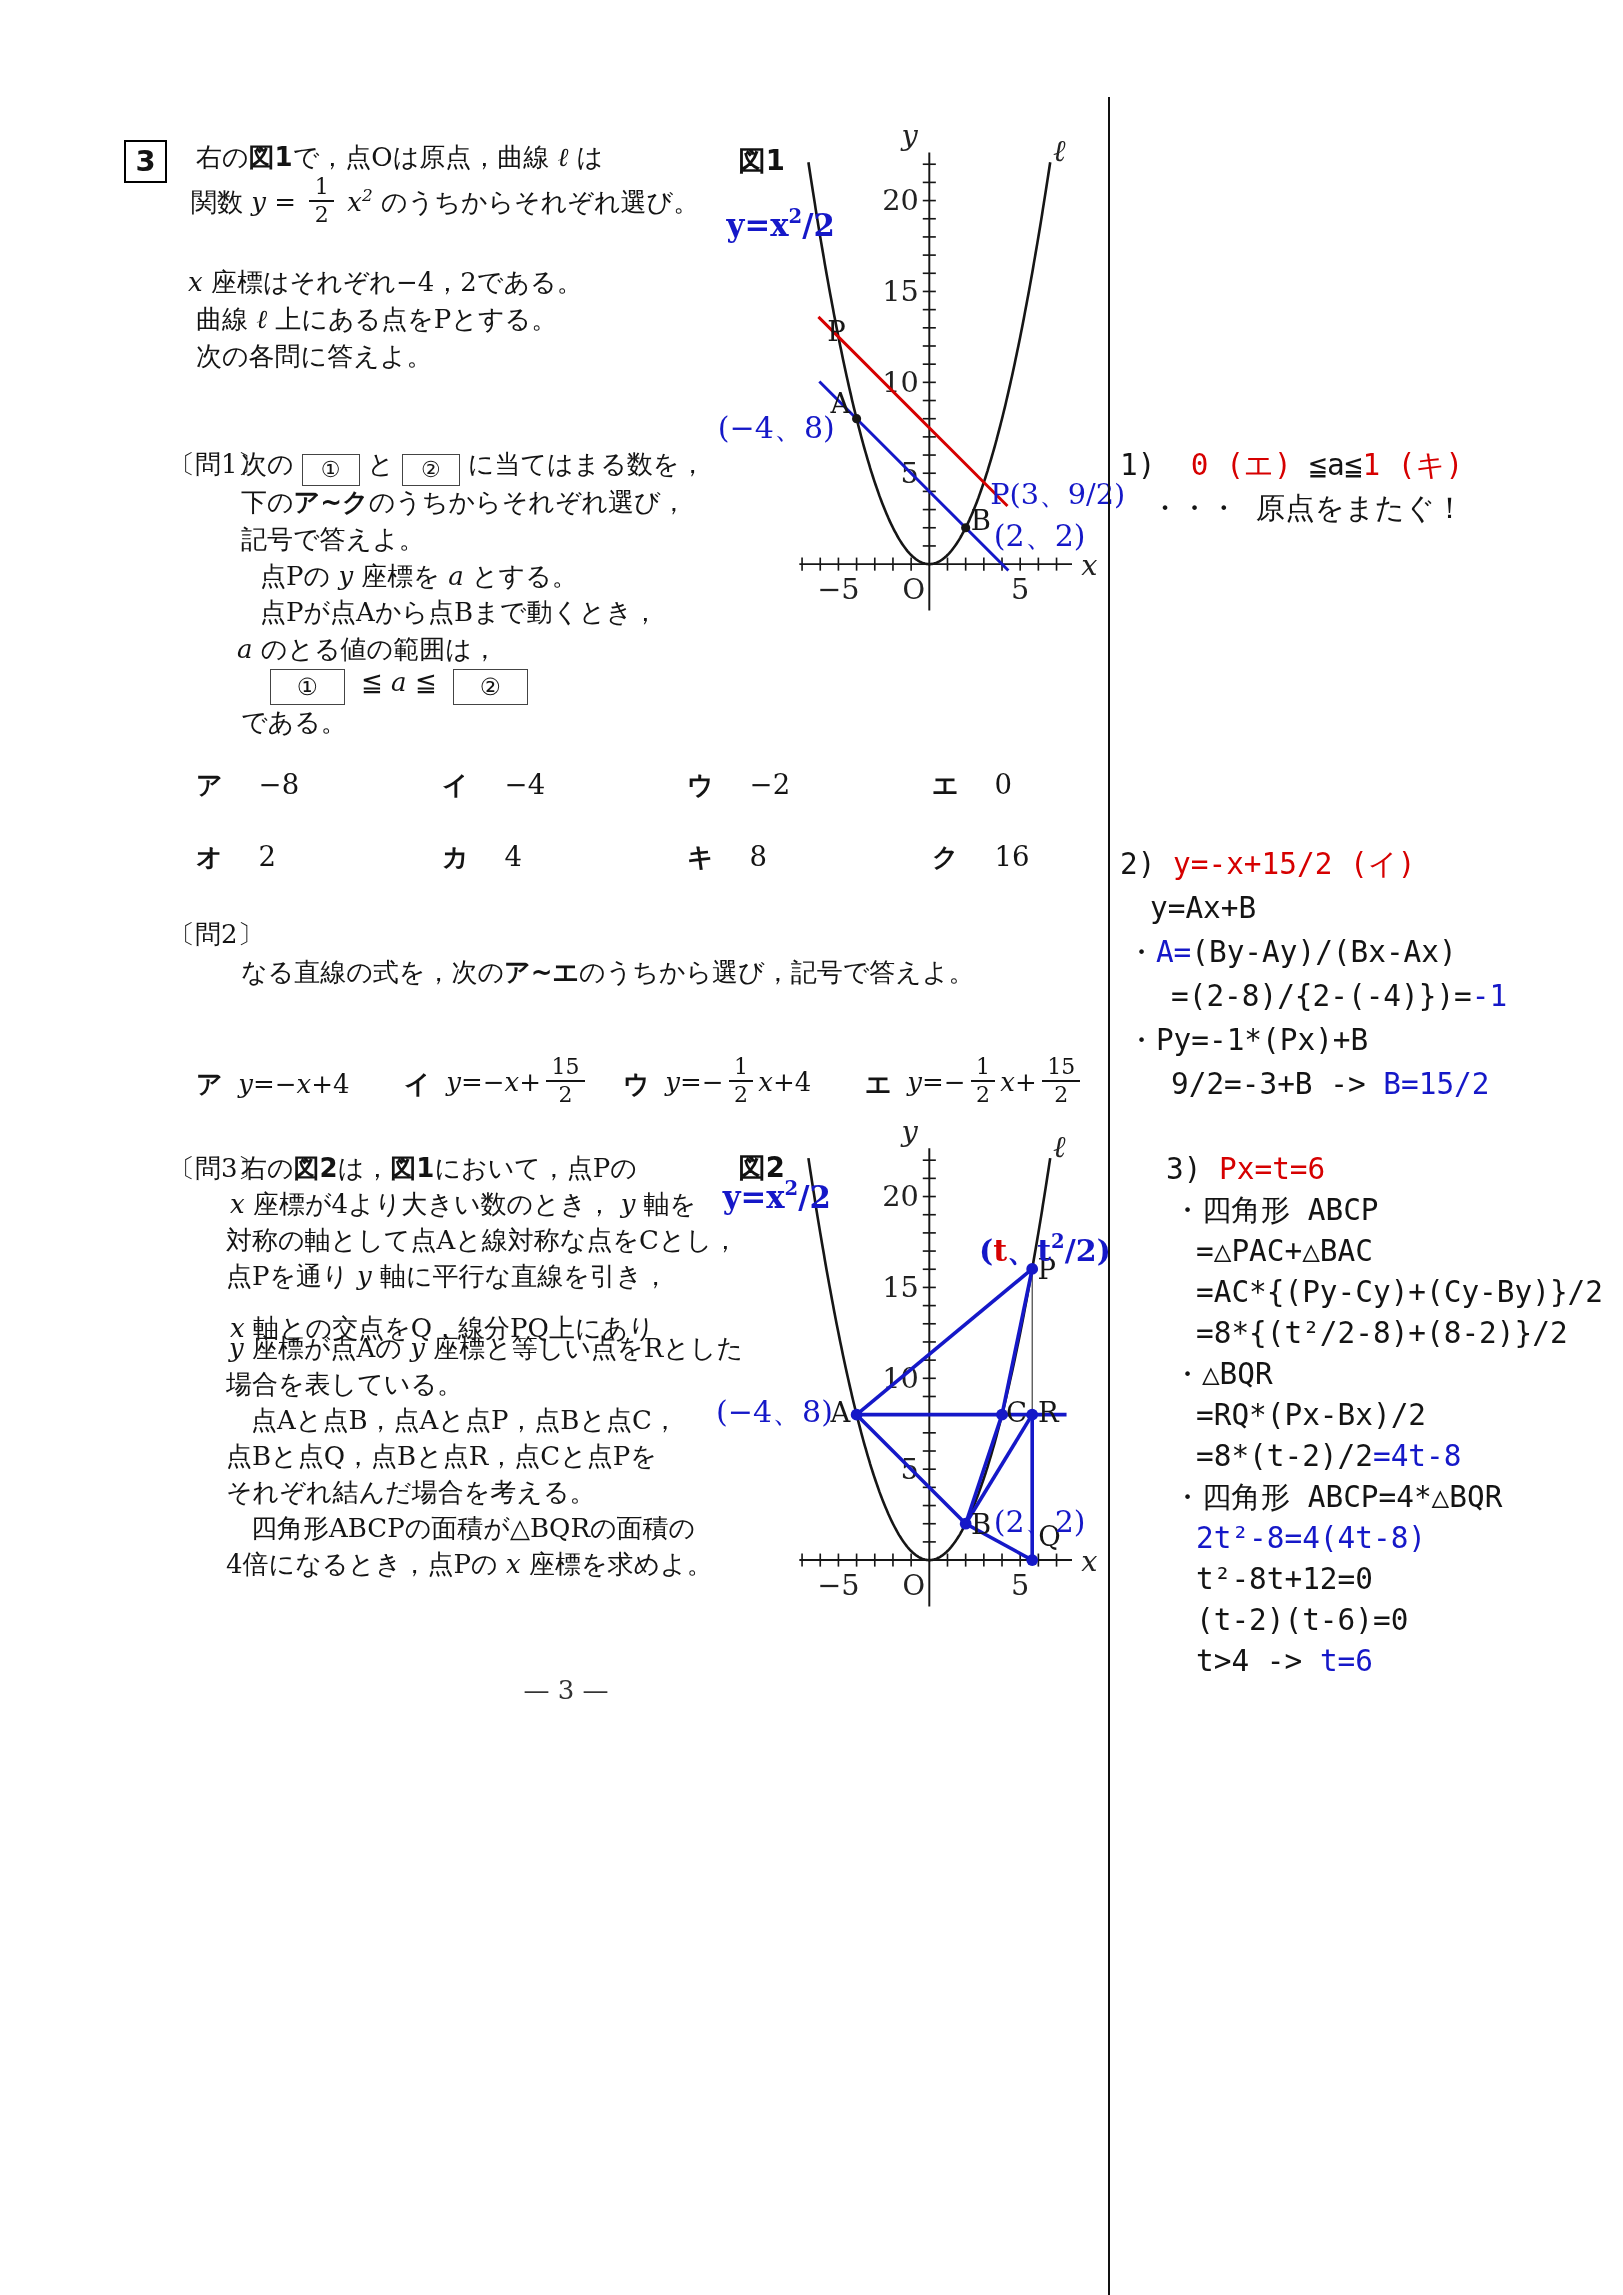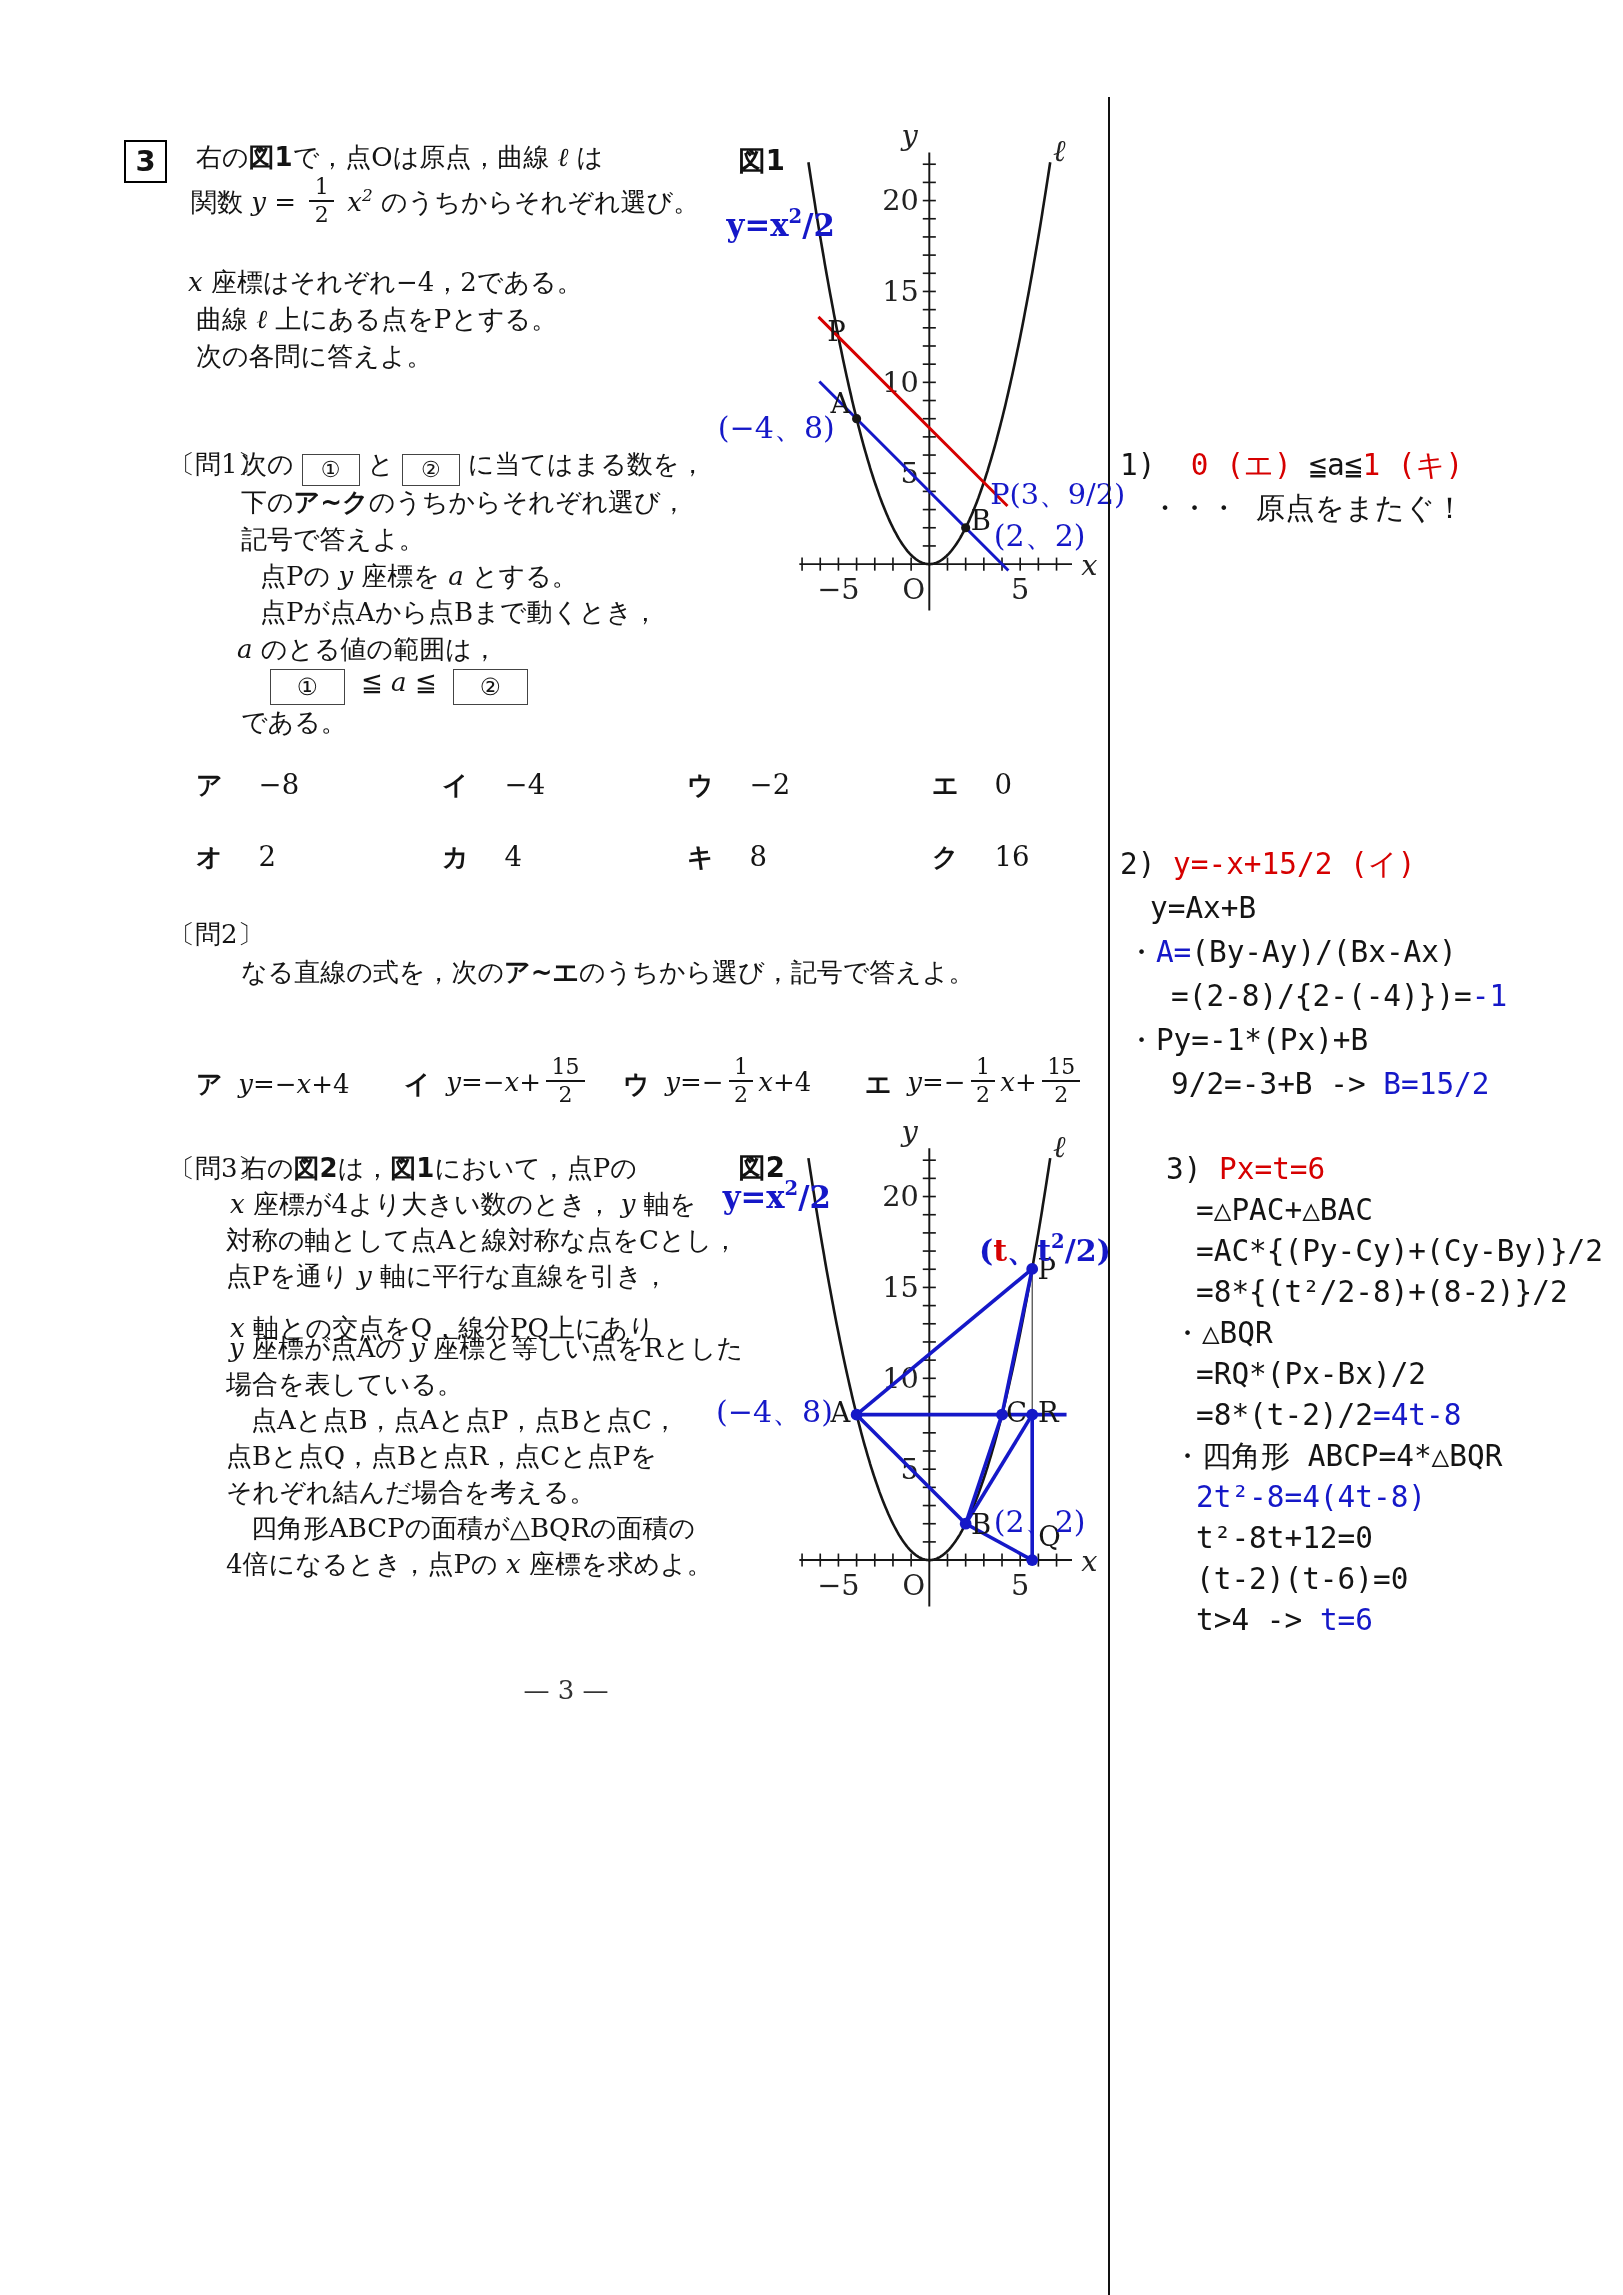--- a/index.html
+++ b/index.html
@@ -288,20 +288,21 @@
   <div id="sol2" class="sol">
       <div class="sline ind0"><span>2) </span><span class="c-r">y=-x+15/2 (イ)</span></div>
       <div class="sline ind1"><span>y=Ax+B</span></div>
       <div class="sline indb"><span>・</span><span class="c-b">A=</span><span>(By-Ay)/(Bx-Ax)</span></div>
       <div class="sline ind2"><span>=(2-8)/{2-(-4)})=</span><span class="c-b">-1</span></div>
       <div class="sline indb"><span>・Py=-1*(Px)+B</span></div>
       <div class="sline ind2"><span>9/2=-3+B -&gt; </span><span class="c-b">B=15/2</span></div>
     </div>
   <div id="sol3" class="sol">
       <div class="sline ind0"><span>3) </span><span class="c-r">Px=t=6</span></div>
+      <div class="sline indb"><span>・四角形 ABCP</span></div>
       <div class="sline ind1"><span>=△PAC+△BAC</span></div>
       <div class="sline ind1"><span>=AC*{(Py-Cy)+(Cy-By)}/2</span></div>
       <div class="sline ind1"><span>=8*{(t²/2-8)+(8-2)}/2</span></div>
       <div class="sline indb"><span>・△BQR</span></div>
       <div class="sline ind1"><span>=RQ*(Px-Bx)/2</span></div>
       <div class="sline ind1"><span>=8*(t-2)/2</span><span class="c-b">=4t-8</span></div>
       <div class="sline indb"><span>・四角形 ABCP=4*△BQR</span></div>
       <div class="sline ind1"><span class="c-b">2t²-8=4(4t-8)</span></div>
       <div class="sline ind1"><span>t²-8t+12=0</span></div>
       <div class="sline ind1"><span>(t-2)(t-6)=0</span></div>

